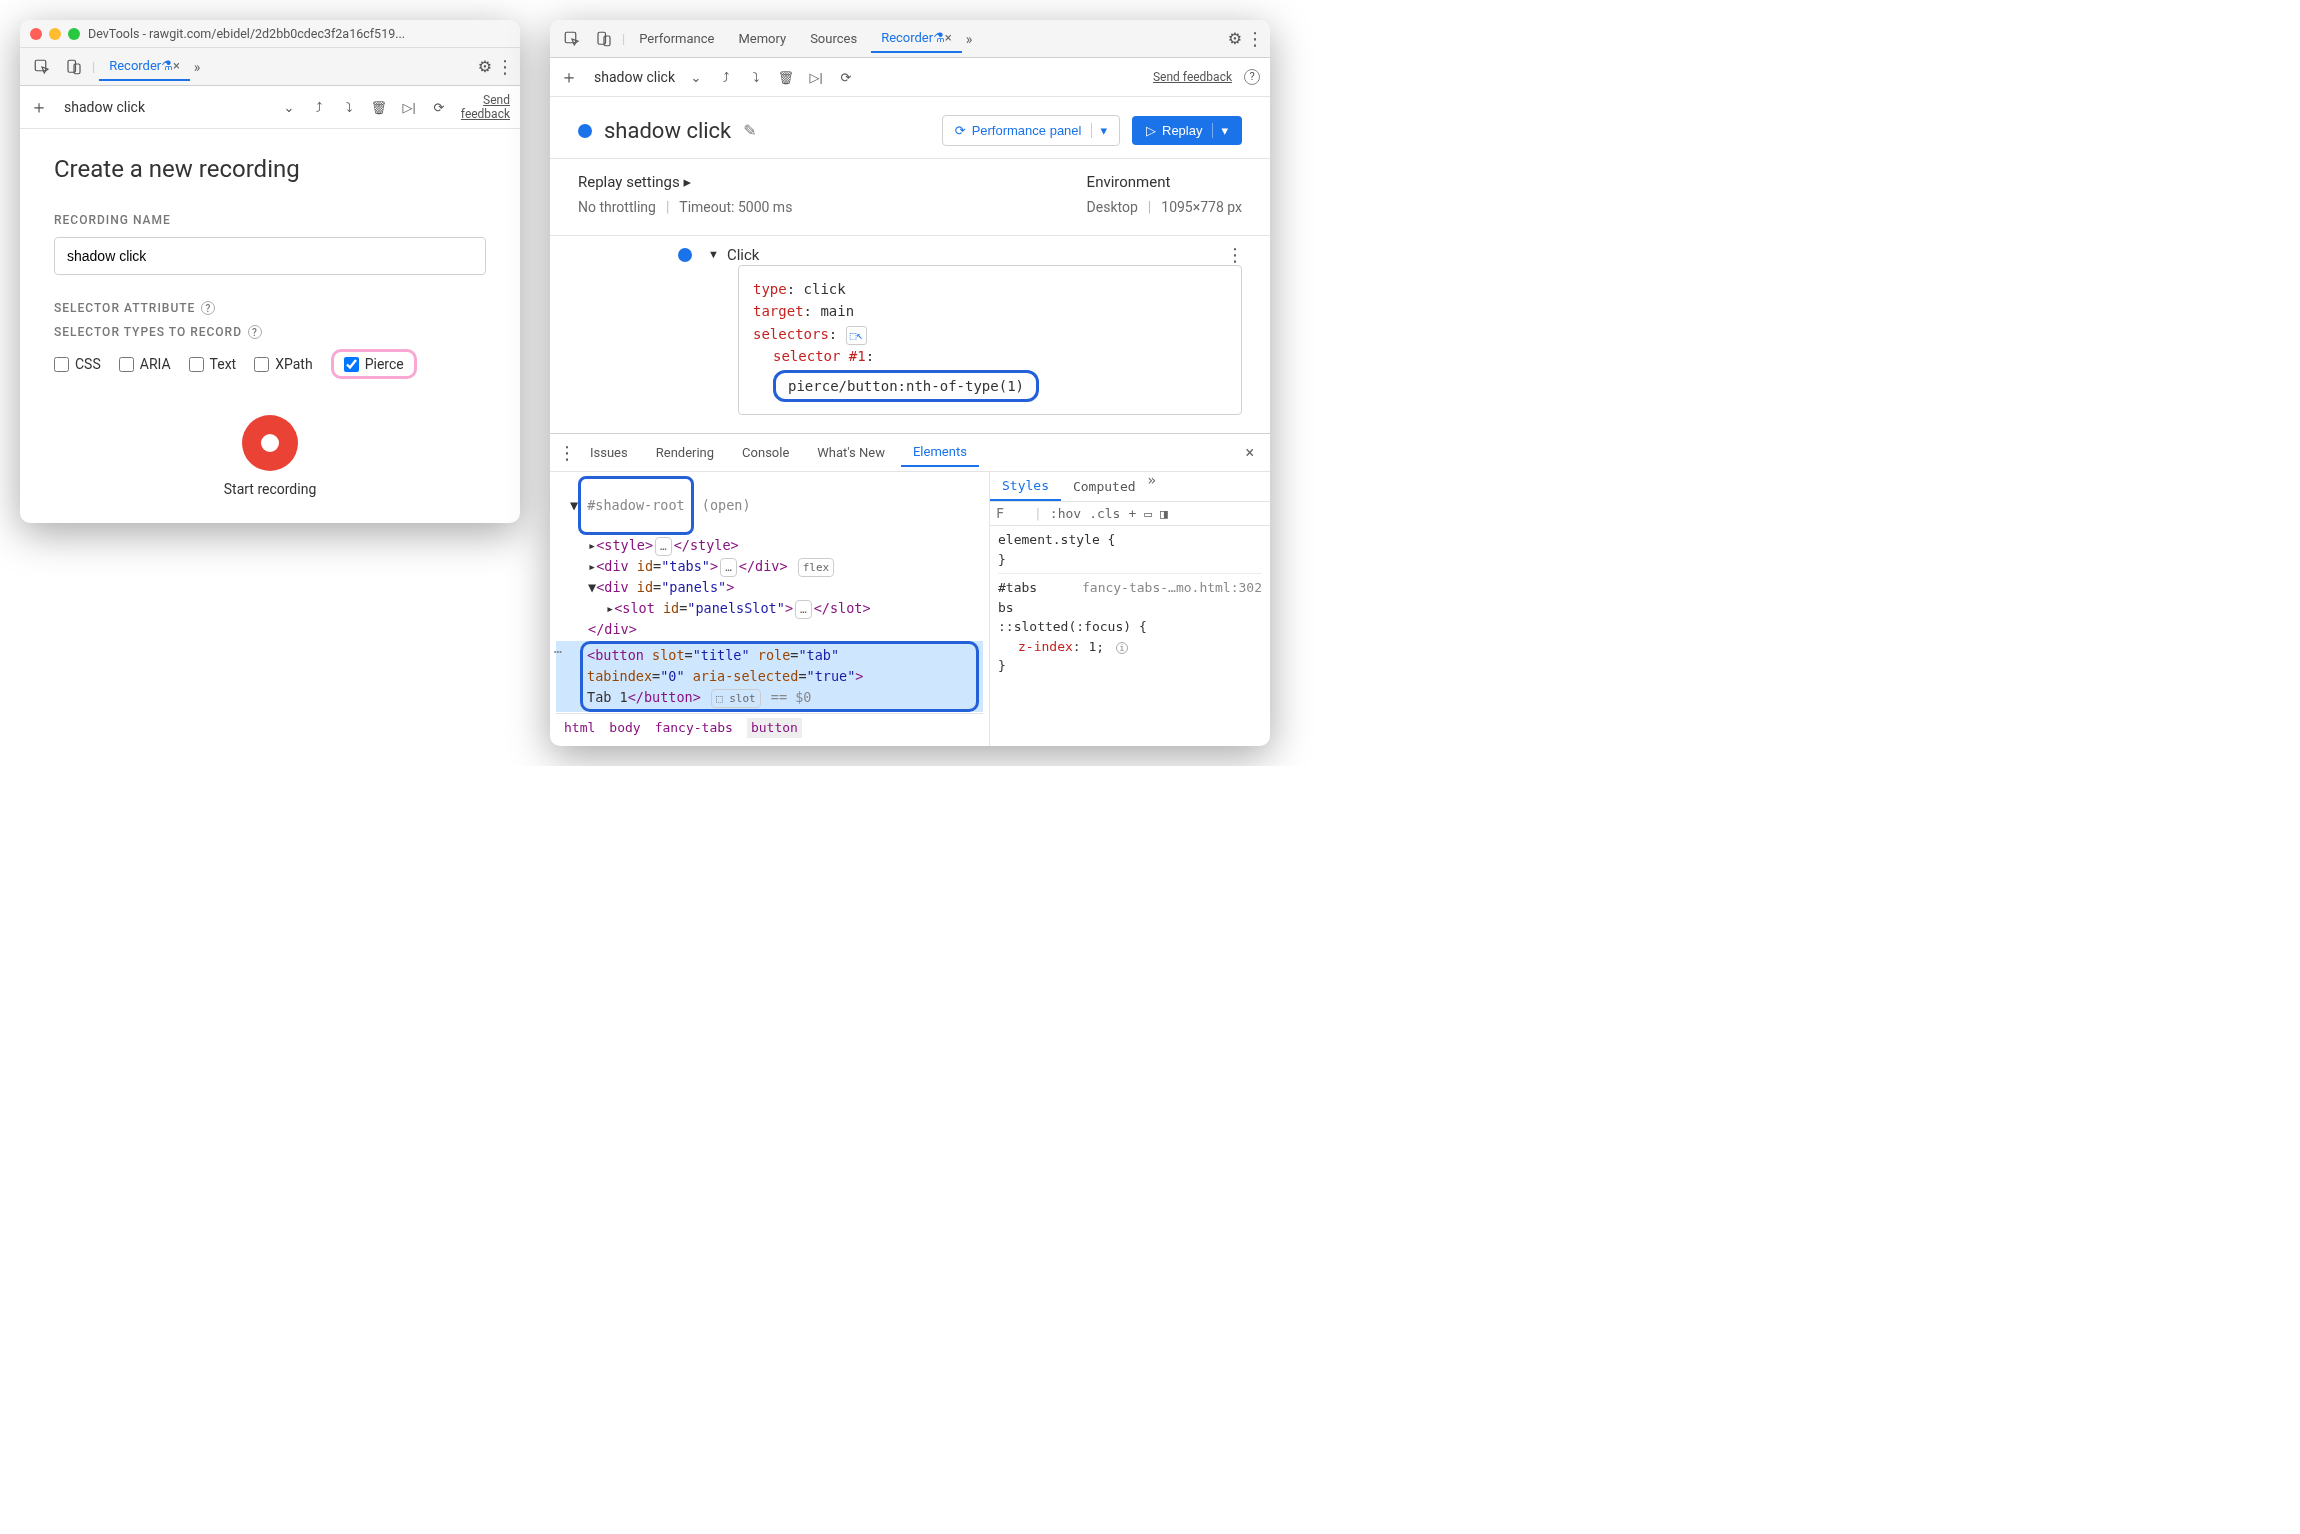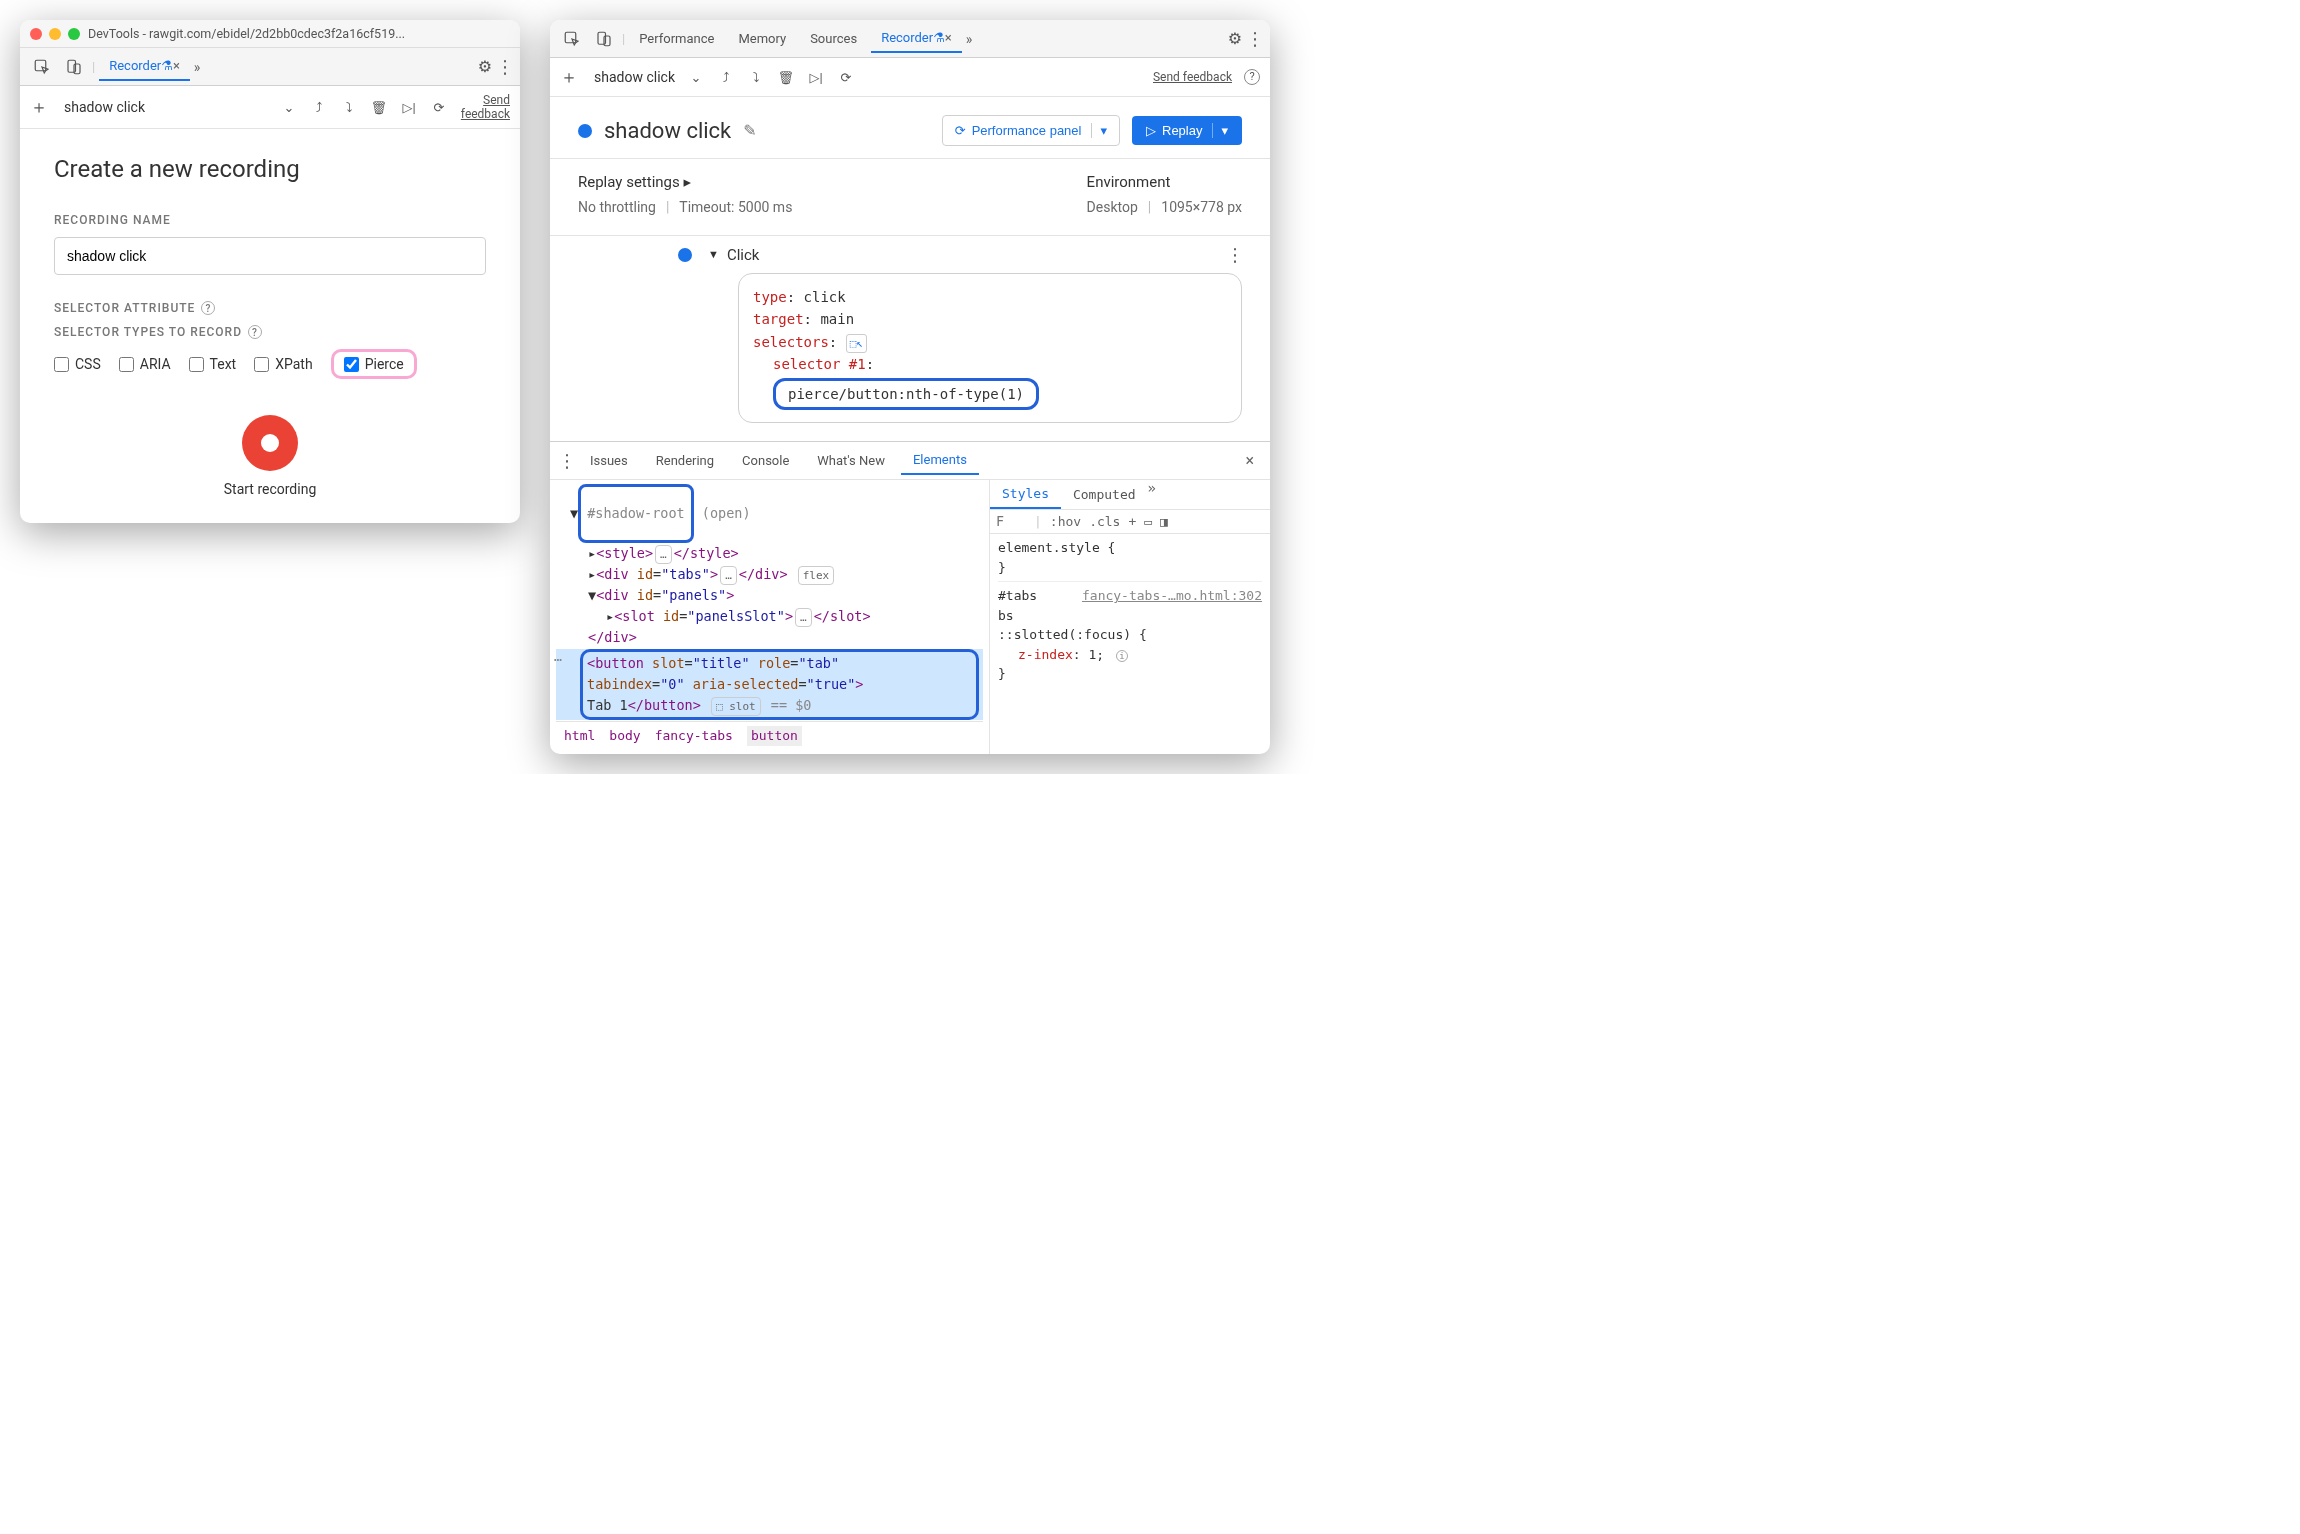--- a/index.html
+++ b/index.html
@@ -97,22 +97,22 @@
 .settings-col h3 { font-size:15px; font-weight:400; color:#333; margin-bottom:8px;}
 .settings-col .vals { color:#6b6b6b; font-size:14px; display:flex; gap:10px; align-items:center;}
 .settings-col .bar { color:#bbb; }
 .step-area { padding: 8px 28px 18px; }
 .step-head { display:flex; align-items:center; gap:8px; margin-left:100px;}
 .minidot-outline { width:14px;height:14px;border-radius:50%;border:2px solid #1a73e8;background:#1a73e8;}
 .step-head .tri { font-size:11px; margin-left:8px;}
 .step-head .label { font-size:15px; }
 .step-head .kebab { margin-left:auto; }
 .step-card {
-  margin-left:160px; margin-top:8px;
-  border:1px solid #d0d0d0; border-radius:14px; padding:12px 14px;
+  margin-left:160px; 
+  border:1px solid #d0d0d0; border-radius:4px; padding:12px 14px;
   font-family: ui-monospace, "SF Mono", Menlo, monospace; font-size:14px; line-height:1.6;
 }
 .key { color:#c5221f; }
 .val { color:#333; }
 .pickic { display:inline-block; border:1px solid #ccc; border-radius:3px; padding:0 3px; font-size:11px; color:#1a73e8;}
 .selector-box {
   display:inline-block; border:3px solid #2461d8; border-radius:12px;
   padding:2px 12px; margin-left:20px; margin-top:2px;
 }
 
@@ -140,21 +140,21 @@
   border:3px solid #2461d8; border-radius:10px; padding:1px 4px; display:block;
   margin:1px 4px 1px 24px;
 }
 .styles-panel { width:280px; display:flex; flex-direction:column; font-family: ui-monospace, Menlo, monospace; font-size:13px;}
 .styles-tabs { display:flex; border-bottom:1px solid #e3e3e3;}
 .styles-tabs .tab { padding:6px 12px; font-size:13px; }
 .styles-toolbar { display:flex; align-items:center; gap:8px; padding:4px 6px; border-bottom:1px solid #e3e3e3; color:#666;}
 .styles-toolbar .filt { font-family: ui-monospace, Menlo, monospace; width:30px; border:none; outline:none;}
 .styles-toolbar .sep { color:#ccc; }
 .styles-body { padding:4px 8px; line-height:1.5; }
-.styles-body .src { float:right; color:#888; text-decoration:underline; }
+.styles-body .src { float:right; color:#888; }
 .styles-body .sel { color:#333; }
 .styles-body .prop { padding-left:20px;} .styles-body .prop .k{color:#c5221f;} .styles-body .prop .v{color:#333;}
 .styles-body .info { border:1px solid #aaa;border-radius:50%;width:12px;height:12px;font-size:9px;display:inline-flex;align-items:center;justify-content:center;color:#888;margin-left:4px;}
 .crumbs { border-top:1px solid #e3e3e3; padding:4px 8px; font-size:13px; color:#881280; display:flex; gap:14px;}
 .crumbs .bsel { background:#eee; padding:0 4px; border-radius:0;}
 
 svg.ic-sel { stroke:#555; fill:none; stroke-width:1.6;}
 </style>
 </head>
 <body>

